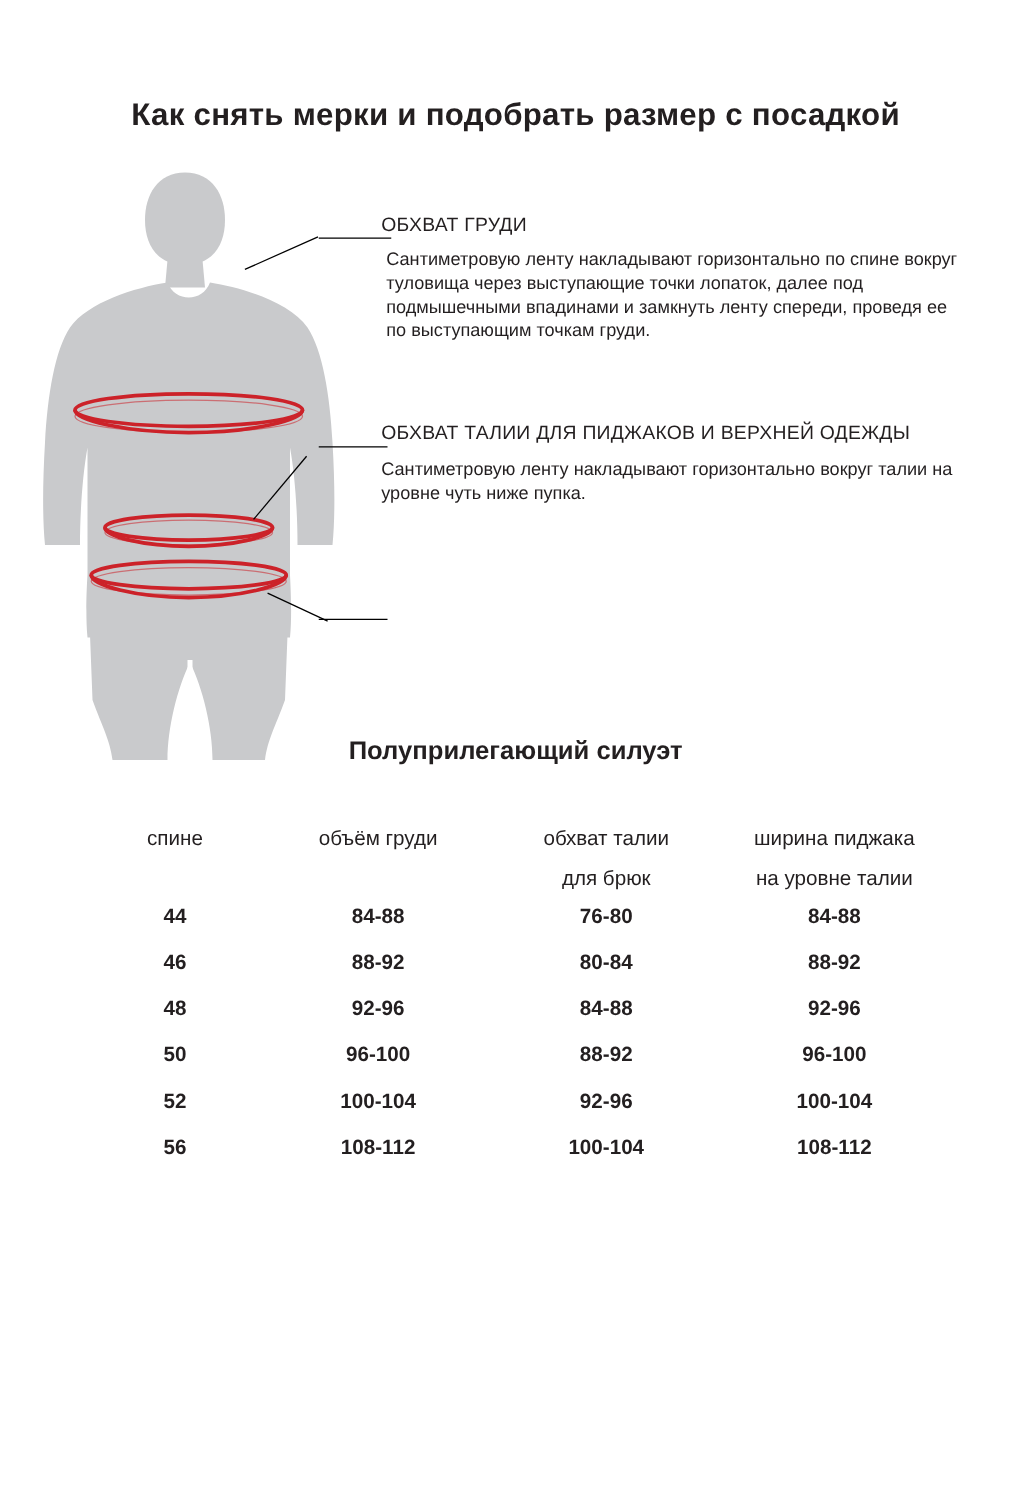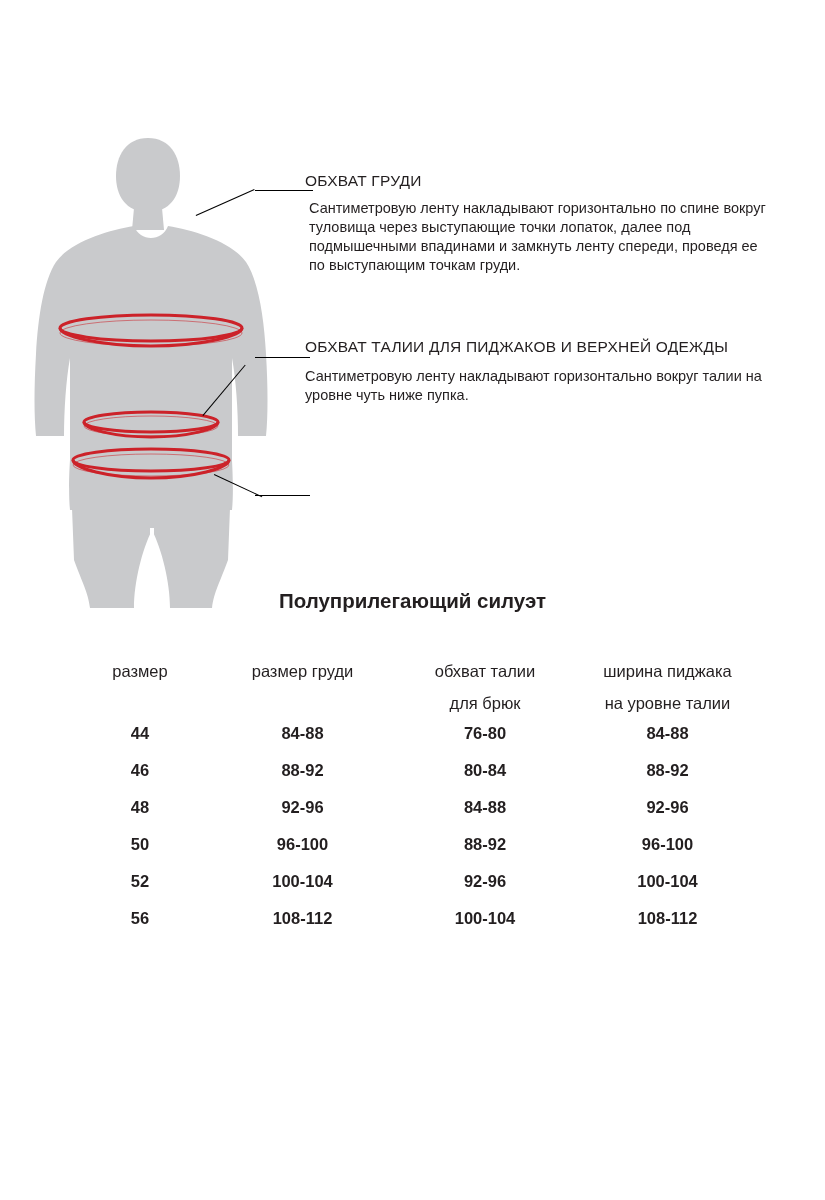--- a/index.html
+++ b/index.html
@@ -107,20 +107,21 @@
   table.sizes col.c0 { width: 140px; }
   table.sizes col.c1 { width: 185px; }
   table.sizes col.c2 { width: 180px; }
   table.sizes col.c3 { width: 185px; }
 </style>
 </head>
 <body>
 
 <div class="page">
 
+  <div class="title">Как снять мерки и подобрать размер с посадкой</div>
 
   <div class="figure">
     <svg class="fig-svg" width="290" height="480" viewBox="0 0 290 480" xmlns="http://www.w3.org/2000/svg">
       <g>
 
         <path d="M118 8 C96 8 86 26 86 46 C86 66 96 82 118 82 C140 82 150 66 150 46 C150 26 140 8 118 8 Z" fill="#c9cacc"></path>
 
         <path d="M104 78 L132 78 L134 100 L102 100 Z" fill="#c9cacc"></path>
 
         <path d="M104 96
@@ -191,25 +192,25 @@
   <table class="sizes">
     <colgroup>
       <col class="c0">
         <col class="c1">
         <col class="c2">
         <col class="c3">
     </colgroup>
     <thead>
       <tr>
         <th>
-          <span>размер</span>
+          <span>спине</span>
           <span class="sub"></span>
         </th>
         <th>
-          <span>размер груди</span>
+          <span>объём груди</span>
           <span class="sub"></span>
         </th>
         <th>
           <span>обхват талии</span>
           <span class="sub">для брюк</span>
         </th>
         <th>
           <span>ширина пиджака</span>
           <span class="sub">на уровне талии</span>
         </th>

